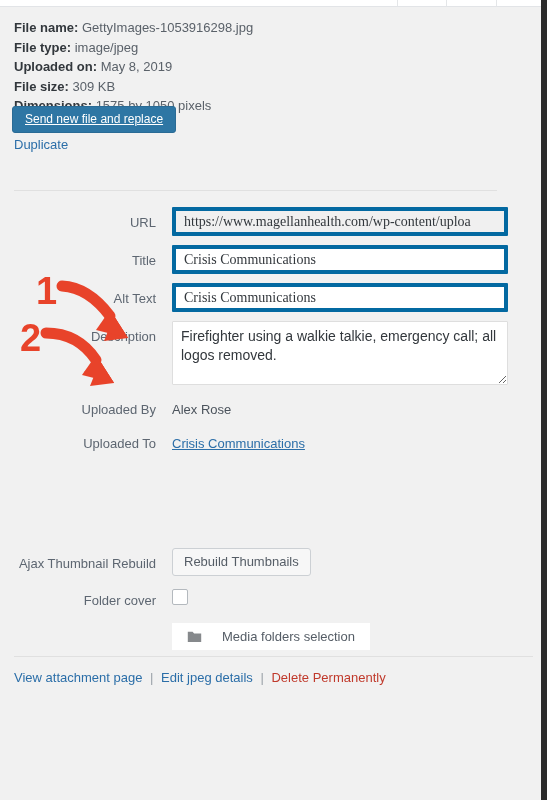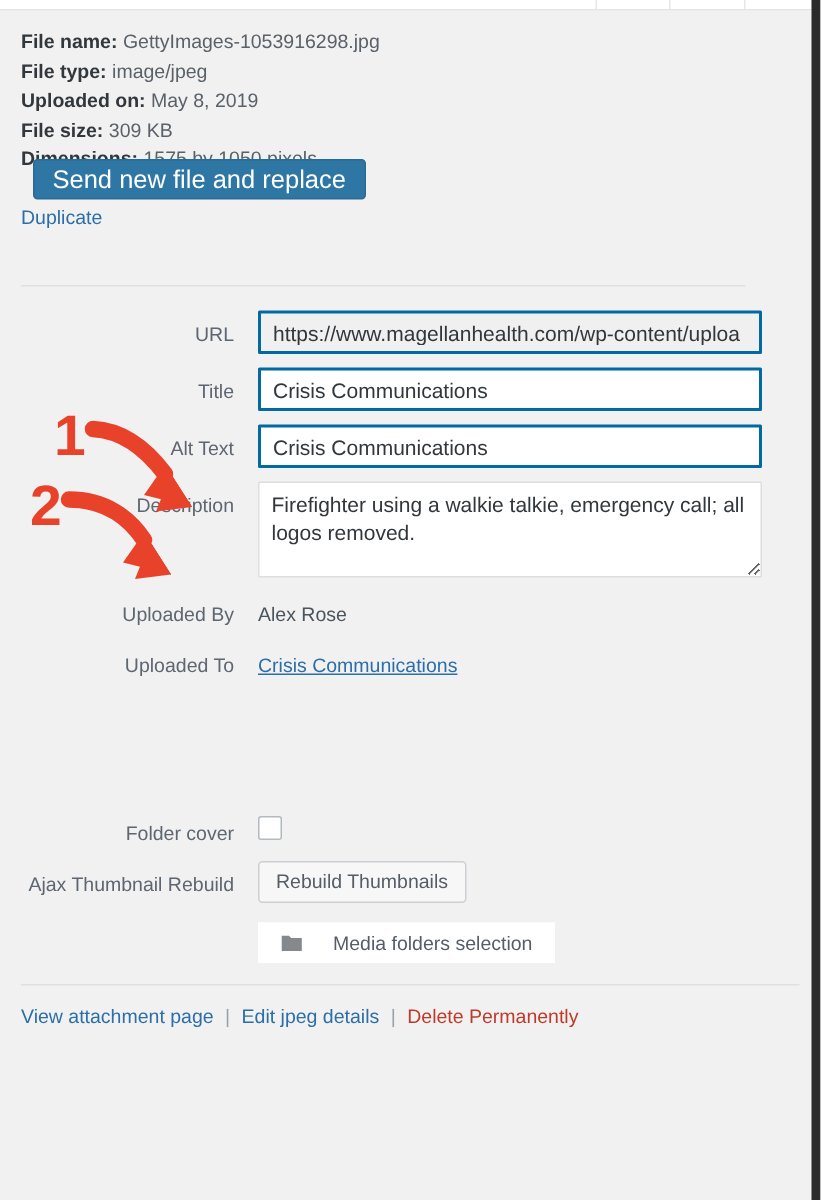--- a/index.html
+++ b/index.html
@@ -64,33 +64,34 @@
   }
   .file-info .row { white-space: nowrap; }
   .file-info .k {
     font-weight: bold;
     color: #32373c;
   }
   .file-info .v { color: #5a6169; }
 
   .btn-replace {
     position: absolute;
-    left: 22px;
+    left: 12px;
     top: 106px;
     height: 27px;
     padding: 0 12px;
     background: #2e76a4;
     border: 1px solid #2a6b95;
     border-radius: 3px;
     color: #ffffff;
-    font-size: 17px;
+    font-size: 12px;
     font-family: "Liberation Sans", sans-serif;
     line-height: 25px;
     cursor: pointer;
     white-space: nowrap;
+    text-decoration: underline;
   }
 
   .link-duplicate {
     position: absolute;
     left: 14px;
     top: 137px;
     font-size: 13px;
     color: #2b6ea8;
     text-decoration: none;
     cursor: pointer;
@@ -132,24 +133,24 @@
     padding-top: 7px;
   }
   .fcontrol { flex: 1 1 auto; }
 
   input.txt {
     width: 336px;
     height: 29px;
     box-sizing: border-box;
     padding: 3px 8px;
     font-size: 14px;
-    font-family: Liberation Sans, sans-serif;
+    font-family: Liberation Serif, serif;
     color: #32373c;
     background: #ffffff;
-    border: 2px solid #0369a1;
+    border: 4px solid #0369a1;
     border-radius: 1px;
     outline: none;
   }
   input.txt.readonly {
     background: #f0f0f0;
     color: #32373c;
   }
   textarea.ta {
     width: 336px;
     box-sizing: border-box;
@@ -354,31 +355,31 @@
           <a>Crisis Communications</a>
         </div>
       </div>
     </div>
 
   </div>
 
 
   <div class="form2">
 
-    <div class="frow">
-      <div class="flabel">Folder cover</div>
-      <div class="fcontrol">
-        <span class="chk"></span>
-      </div>
-    </div>
-
     <div class="frow" style="margin-top:8px">
       <div class="flabel">Ajax Thumbnail Rebuild</div>
       <div class="fcontrol">
         <button class="btn-secondary">Rebuild Thumbnails</button>
+      </div>
+    </div>
+
+    <div class="frow">
+      <div class="flabel">Folder cover</div>
+      <div class="fcontrol">
+        <span class="chk"></span>
       </div>
     </div>
 
     <div class="frow" style="margin-top:13px">
       <div class="flabel"></div>
       <div class="fcontrol">
         <button class="btn-folders">
           <span class="folder-glyph">
             <svg width="15" height="12" viewBox="0 0 15 12" aria-hidden="true">
               <path d="M0.8,0.8 L5.6,0.8 L7.1,2.4 L14.2,2.4 L14.2,11.0 L0.8,11.0 Z" fill="#86898c"></path>

